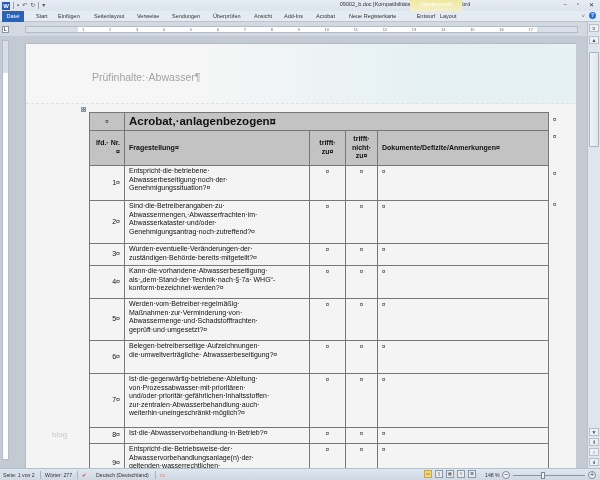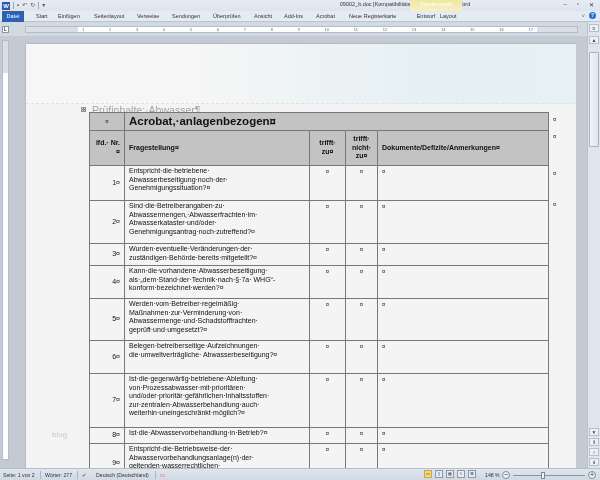--- a/index.html
+++ b/index.html
@@ -34,21 +34,21 @@
 .hruler .ticks { position: absolute; left: 52px; right: 40px; top: 0; height: 100%; font-size: 4px; color: #666; display: flex; justify-content: space-between; align-items: center; padding: 0 4px; }
 
 
 .vruler { position: absolute; left: 2px; top: 40px; width: 7px; height: 420px; background: #fff; border: 1px solid #b3bcc7; }
 .vruler .vm { position: absolute; left: 0; top: 0; width: 100%; height: 32px; background: #d9dfe7; }
 
 
 .docarea { position: absolute; left: 12px; top: 36px; width: 564px; height: 432px; background: #c4cad3; overflow: hidden; }
 .page { position: absolute; left: 14px; top: 8px; width: 553px; height: 430px; background: #f4f4f4; box-shadow: 0 0 2px #9aa3ae; }
 .page .header-band { position: absolute; left: 0; top: 0; width: 100%; height: 60px; background: linear-gradient(90deg, #f6f6f6 30%, #e4f0f3 75%, #e6f1f4); border-bottom: 1px dashed #d9e4e8; }
-.page .header-title { position: absolute; left: 66px; top: 27px; font-size: 10.5px; color: #a3a3a3; margin-top: 33px; }
+.page .header-title { position: absolute; left: 66px; top: 27px; font-size: 10.5px; color: #a3a3a3; }
 .anchor { position: absolute; left: 55px; top: 63px; width: 5px; height: 5px; border: 1px solid #7a94c3; background: #dbe4f5; font-size: 4px; line-height: 3px; text-align: center; color: #365; }
 .blog { position: absolute; left: 26px; top: 386px; font-size: 8px; color: #c9c9c9; text-align: center; }
 
 
 table.q { position: absolute; left: 63px; top: 68px; width: 460px; border-collapse: collapse; font-size: 7px; color: #111; }
 table.q td, table.q th { border: 1px solid #777; vertical-align: top; padding: 1px 4px 1px 4px; line-height: 8.6px; }
 table.q .hdr1 td { background: #c3c3c3; height: 18px; vertical-align: middle; }
 table.q .hdr1 .title { font-size: 11.5px; font-weight: bold; }
 table.q .hdr2 td { background: #c3c3c3; height: 35px; vertical-align: middle; font-weight: bold; }
 table.q .c-nr { width: 35px; text-align: right; }

